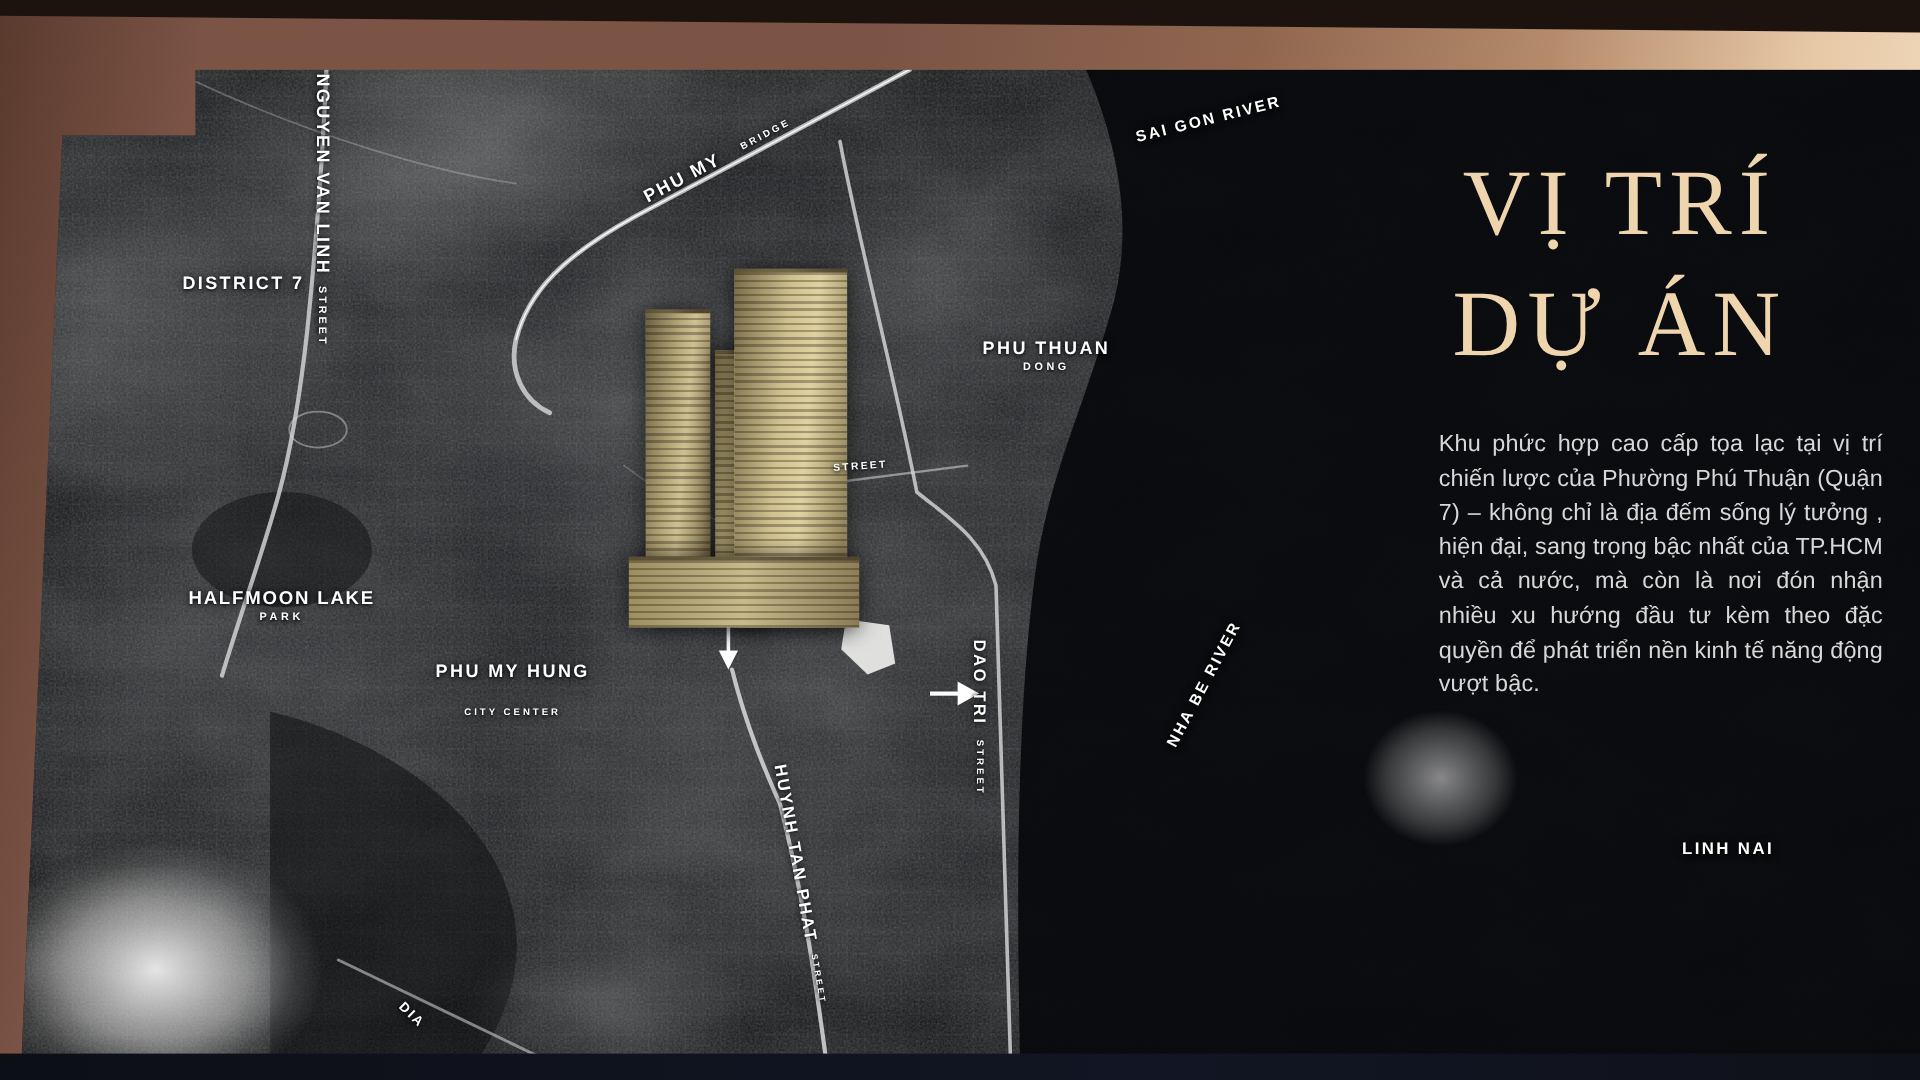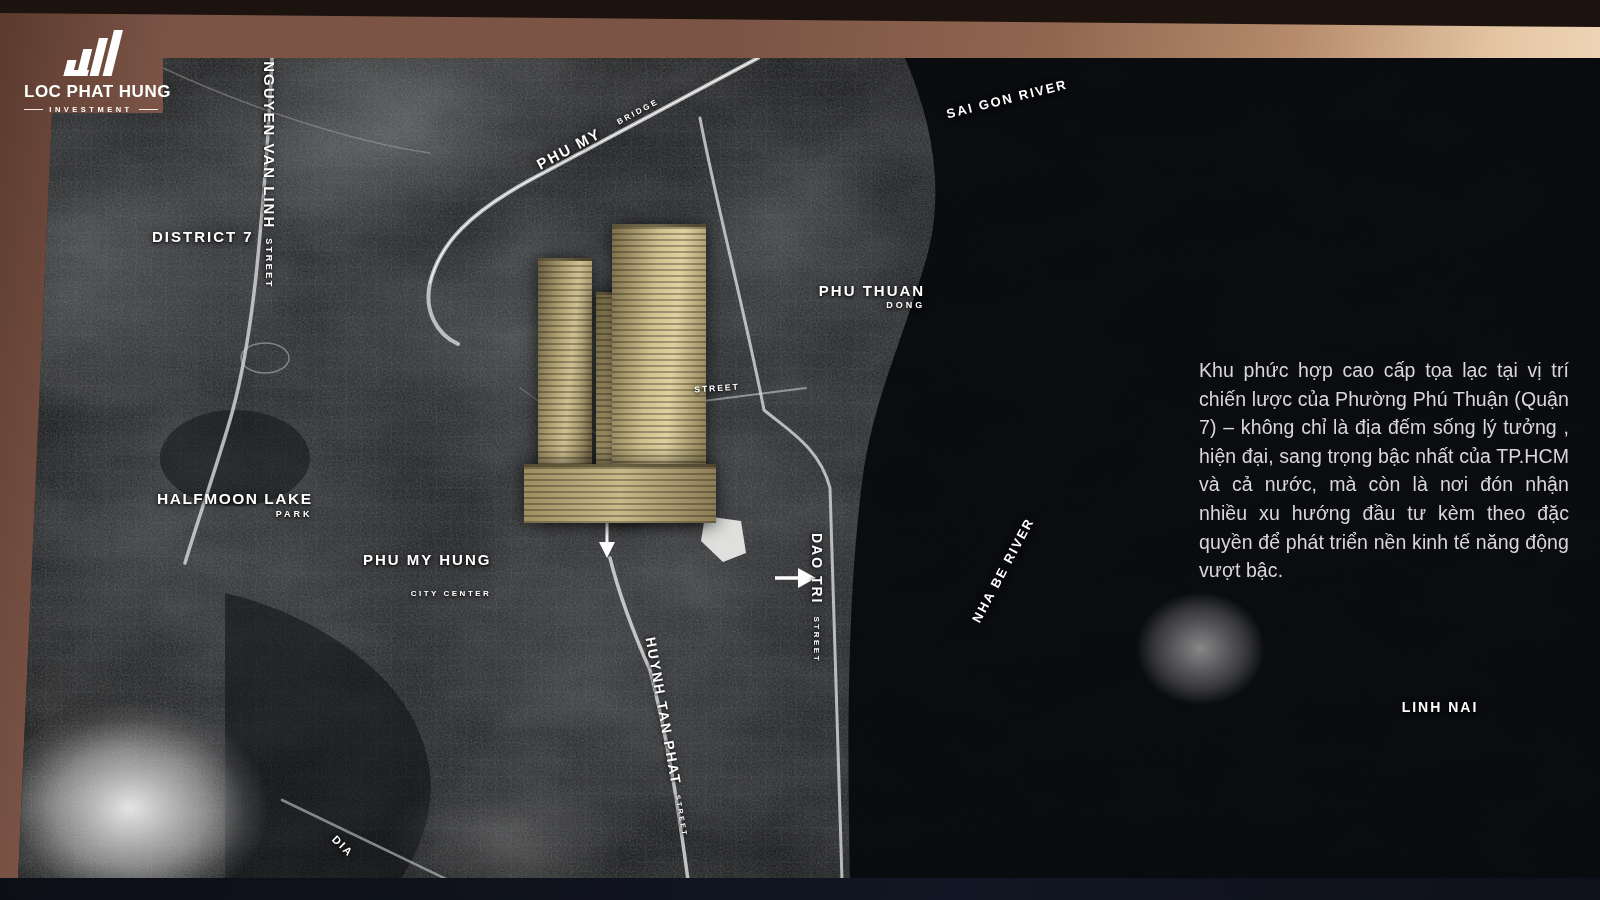--- a/index.html
+++ b/index.html
@@ -56,22 +56,22 @@
   .c2{left:1118px;top:518px;width:165px;height:145px;opacity:.8;
     background:radial-gradient(closest-side,rgba(205,205,205,.8),rgba(170,170,170,.35) 55%,transparent 78%);}
   .c3{left:350px;top:690px;width:310px;height:180px;opacity:.55;
     background:radial-gradient(closest-side,rgba(150,150,150,.55),transparent 75%);}
 
   
   .lb{position:absolute;display:flex;align-items:center;gap:9px;color:#fff;font-weight:700;
     white-space:nowrap;text-shadow:0 1px 3px rgba(0,0,0,.95),0 0 7px rgba(0,0,0,.6);}
   .lb .main{letter-spacing:2px;}
   .lb .sub{letter-spacing:2.5px;}
-  .col{flex-direction:column;gap:1px;align-items:flex-end;}
-  .col-l{flex-direction:column;gap:1px;align-items:flex-end;}
+  .col{flex-direction:column;gap:1px;align-items:center;}
+  .col-l{flex-direction:column;gap:1px;align-items:center;}
   .lb0{left:152px;top:170px;font-size:15px;}
   .lb1{left:269px;top:117px;transform:translate(-50%,-50%) rotate(90deg);}
     .lb1 .main{font-size:15px;} .lb1 .sub{font-size:9px;}
   .lb2{left:598px;top:75px;transform:translate(-50%,-50%) rotate(-28deg);gap:20px;}
     .lb2 .main{font-size:15px;} .lb2 .sub{font-size:8px;}
   .lb3{left:1007px;top:41px;transform:translate(-50%,-50%) rotate(-14deg);font-size:13px;letter-spacing:1.5px;}
   .lb4{left:872px;top:238px;transform:translate(-50%,-50%);}
     .lb4 .main{font-size:15px;} .lb4 .sub{font-size:9px;letter-spacing:3px;}
   .lb5{left:157px;top:432px;}
     .lb5 .main{font-size:15.5px;letter-spacing:1.5px;} .lb5 .sub{font-size:9px;letter-spacing:3px;}
@@ -225,36 +225,21 @@
       <span class="main">DIA</span>
     </div>
     <div class="lb lb12">
       <span class="main">LINH NAI</span>
     </div>
   </div>
 
   <div class="top-dark-strip"></div>
   <div class="bottom-strip"></div>
 
-  <div class="logo">
-    <svg class="logo-icon" width="70" height="48" viewBox="0 0 70 48">
-      <g fill="#ffffff" transform="translate(9,0) skewX(-14)">
-        <rect x="10" y="30" width="9" height="16"></rect>
-        <rect x="23" y="19" width="9" height="27"></rect>
-        <rect x="36" y="8" width="9" height="38"></rect>
-        <rect x="49" y="0" width="9" height="46"></rect>
-        <rect x="10" y="40" width="24" height="6"></rect>
-      </g>
-    </svg>
-    <div class="logo-name">LOC PHAT HUNG</div>
-    <div class="logo-sub">
-      <span class="rule"></span>
-      <span class="txt">INVESTMENT</span>
-      <span class="rule"></span>
-    </div>
-  </div>
 
   <div class="panel-title">
+    <div>VỊ TRÍ</div>
+    <div>DỰ ÁN</div>
   </div>
   <div class="panel-desc">Khu phức hợp cao cấp tọa lạc tại vị trí chiến lược của Phường Phú Thuận (Quận 7) – không chỉ là địa đếm sống lý tưởng , hiện đại, sang trọng bậc nhất của TP.HCM và cả nước, mà còn là nơi đón nhận nhiều xu hướng đầu tư kèm theo đặc quyền để phát triển nền kinh tế năng động vượt bậc.</div>
 
 
 </div>
 
 </body></html>

